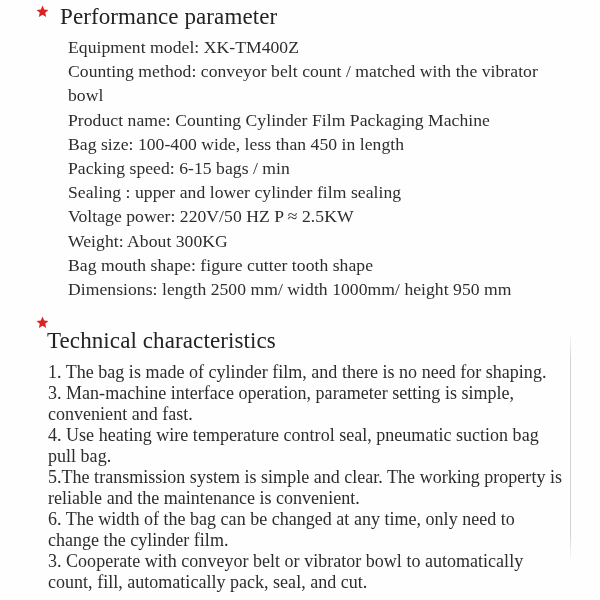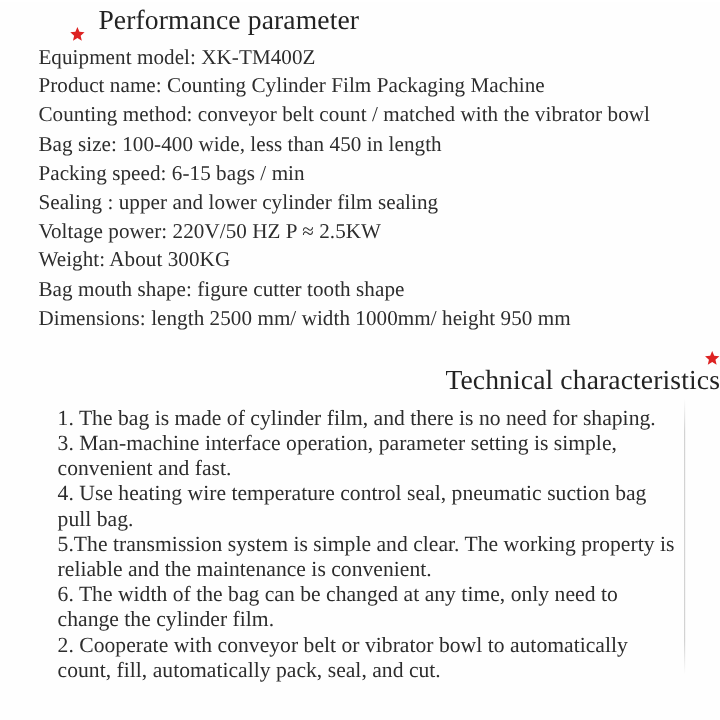--- a/index.html
+++ b/index.html
@@ -30,22 +30,22 @@
     left: 570px;
     top: 330px;
     width: 1px;
     height: 230px;
     background: linear-gradient(to bottom, rgba(200,200,200,0) 0%, rgba(196,196,196,0.75) 12%, rgba(196,196,196,0.75) 88%, rgba(200,200,200,0) 100%);
     pointer-events: none;
   }
 
   .section-heading {
     display: flex;
-    align-items: flex-end;
-    padding-left: 58px;
+    align-items: flex-start;
+    padding-left: 36px;
   }
   .star-icon {
     width: 13px;
     height: 13px;
     flex: 0 0 13px;
     position: relative;
     top: 3px;
   }
   .star-icon svg { display: block; }
 
@@ -56,21 +56,21 @@
     color: #232323;
     margin-left: 11px;
     letter-spacing: 0.1px;
   }
 
   #heading-performance { margin-top: 2px; }
   #heading-technical   { margin-top: 12px; flex-direction: column; }
 
   .spec-list {
     margin: 3px 2px 0 0;
-    padding: 0 44px 0 32px;
+    padding: 0 44px 0 68px;
     list-style: none;
   }
   .spec-list li {
     font-size: 17.6px;
     line-height: 24.2px;
     color: #2d2d2d;
     letter-spacing: 0.05px;
     text-indent: 0;
   }
 
@@ -97,22 +97,22 @@
     <span class="star-icon">
       <svg viewBox="0 0 24 24" width="13" height="13" aria-hidden="true">
         <polygon points="12,1 15.1,8.3 23,9 17,14.2 18.8,22 12,17.8 5.2,22 7,14.2 1,9 8.9,8.3" fill="#dd2222"></polygon>
       </svg>
     </span>
     <span class="heading-text">Performance parameter</span>
   </div>
 
   <ul class="spec-list">
     <li>Equipment model: XK-TM400Z</li>
+    <li>Counting method: conveyor belt count / matched with the vibrator bowl</li>
     <li>Product name: Counting Cylinder Film Packaging Machine</li>
-    <li>Counting method: conveyor belt count / matched with the vibrator bowl</li>
     <li>Bag size: 100-400 wide, less than 450 in length</li>
     <li>Packing speed: 6-15 bags / min</li>
     <li>Sealing : upper and lower cylinder film sealing</li>
     <li>Voltage power: 220V/50 HZ  P ≈ 2.5KW</li>
     <li>Weight: About 300KG</li>
     <li>Bag mouth shape: figure cutter tooth shape</li>
     <li>Dimensions: length 2500 mm/ width 1000mm/ height 950 mm</li>
   </ul>
 
   <div class="section-heading" id="heading-technical">
@@ -123,16 +123,16 @@
     </span>
     <span class="heading-text">Technical characteristics</span>
   </div>
 
   <ul class="tech-list">
     <li>1. The bag is made of cylinder film, and there is no need for shaping.</li>
     <li>3. Man-machine interface operation, parameter setting is simple, convenient and fast.</li>
     <li>4. Use heating wire temperature control seal, pneumatic suction bag pull bag.</li>
     <li>5.The transmission system is simple and clear. The working property is reliable and the maintenance is convenient.</li>
     <li>6. The width of the bag can be changed at any time, only need to change the cylinder film.</li>
-    <li>2. Cooperate with conveyor belt or vibrator bowl to automatically count, fill, automatically pack, seal, and cut.</li>
+    <li>3. Cooperate with conveyor belt or vibrator bowl to automatically count, fill, automatically pack, seal, and cut.</li>
   </ul>
 
 </div>
 
 </body></html>

